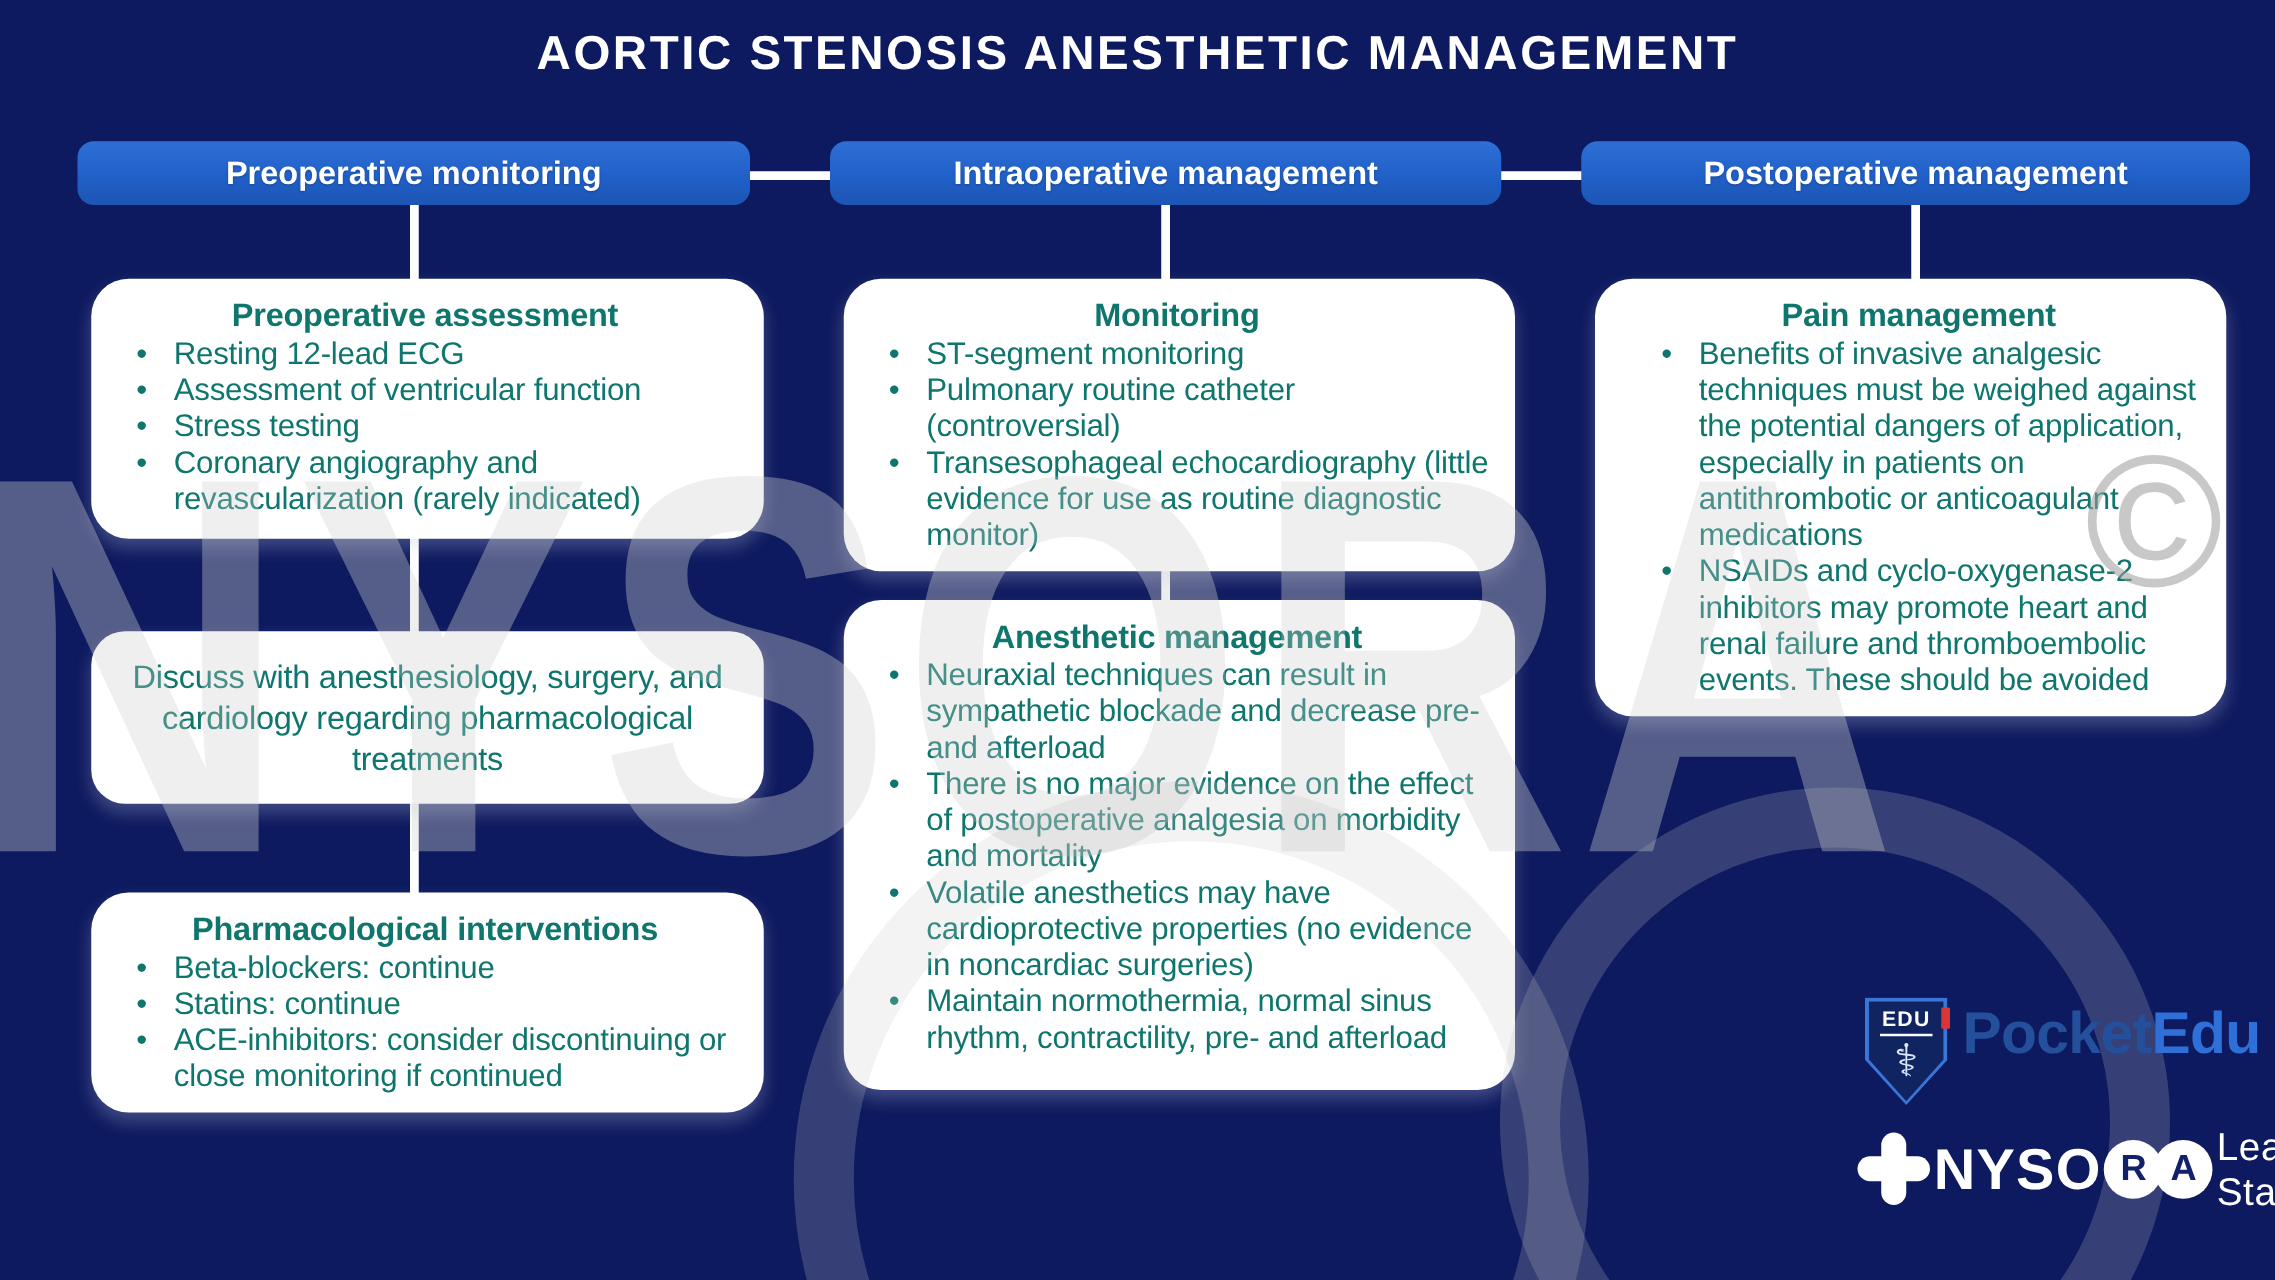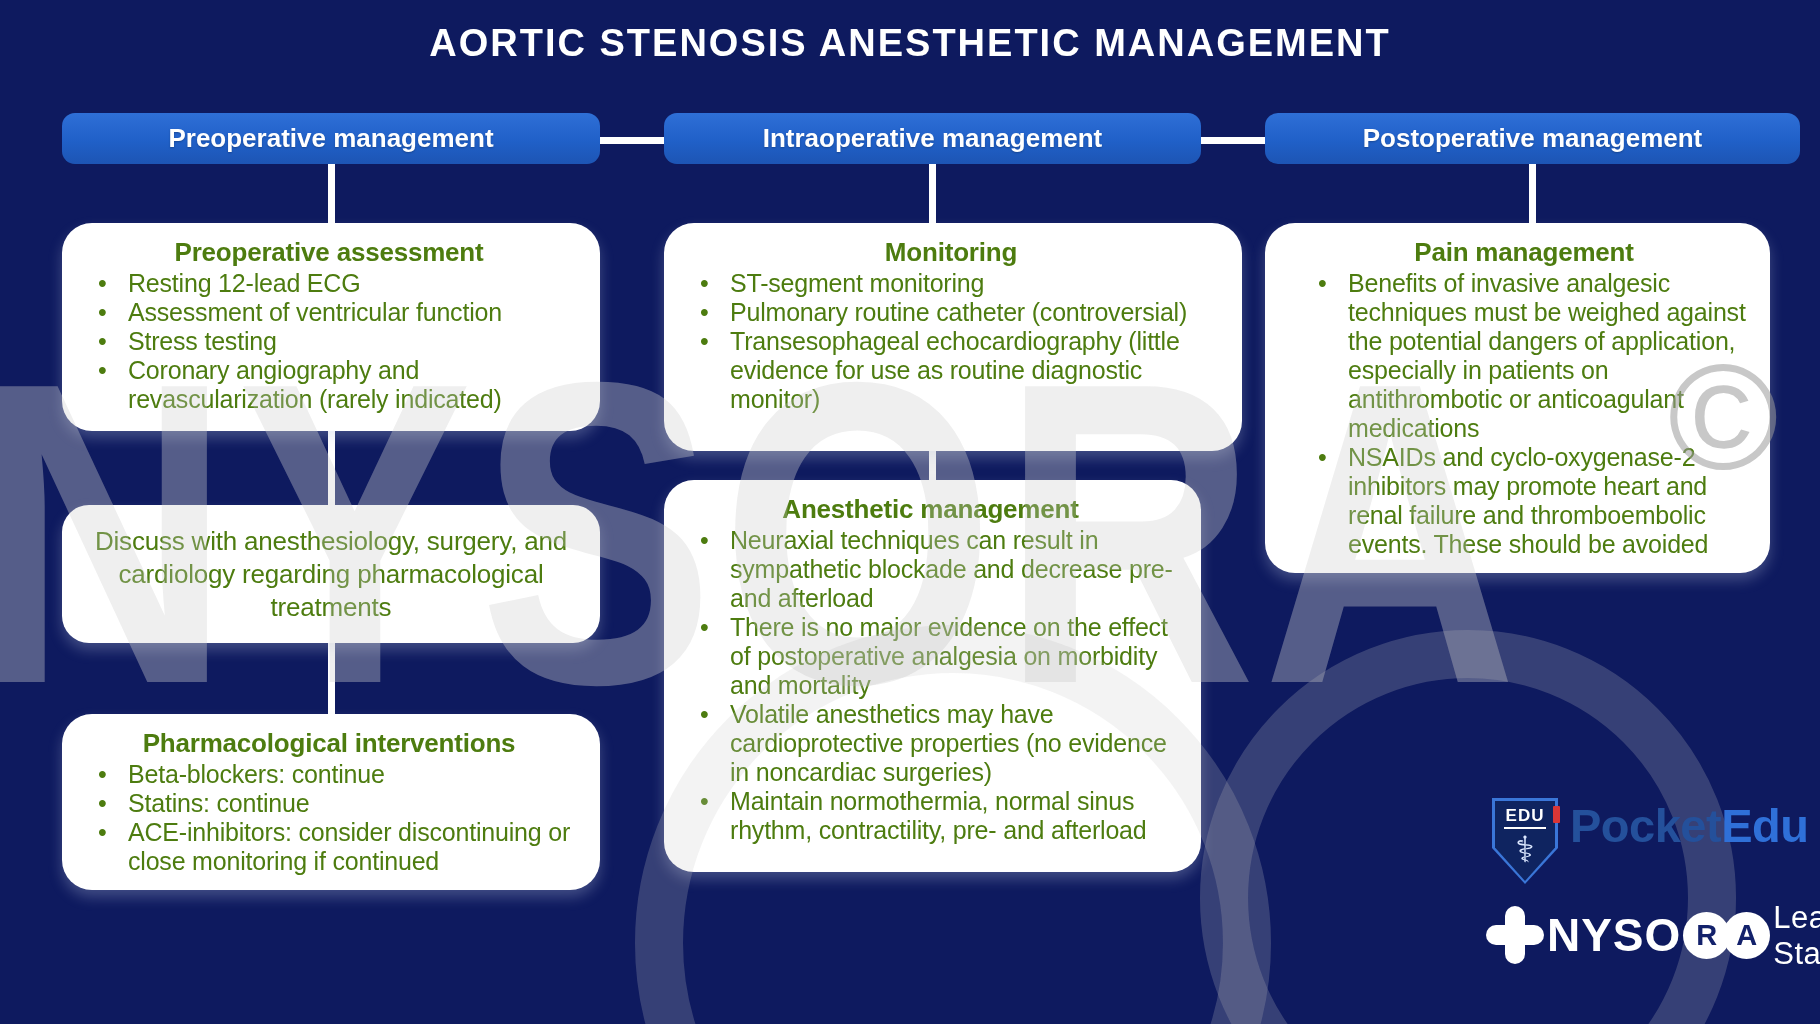--- a/index.html
+++ b/index.html
@@ -40,34 +40,34 @@
     background:linear-gradient(180deg,#2e6fd6 0%,#2060c8 55%,#1d55b4 100%);
     border-radius:13px;color:#ffffff;font-size:26px;font-weight:700;
     text-shadow:0 1px 2px rgba(0,0,0,0.25);
   }
   .b1{left:62px;width:538px;}
   .b2{left:664px;width:537px;}
   .b3{left:1265px;width:535px;}
   
   .card{
     position:absolute;z-index:3;background:#ffffff;border-radius:30px;
-    color:#4d7c0f;box-shadow:0 7px 14px rgba(186,195,222,0.30);
+    color:#0f766e;box-shadow:0 7px 14px rgba(186,195,222,0.30);
     padding:12px 18px 14px 14px;box-sizing:border-box;
-    font-size:25px;line-height:29px;letter-spacing:-0.2px;
+    font-size:25px;line-height:29px;letter-spacing:-0.2px;margin-left:11px;
   }
   .card h3{margin:2px 0 2px;text-align:center;font-size:26px;line-height:30px;font-weight:700;letter-spacing:-0.2px;}
   .card ul{list-style:none;margin:0;padding:0;}
   .card li{position:relative;padding-left:52px;}
   .card li::before{content:"\2022";position:absolute;left:22px;top:0;}
   .card.center{display:flex;align-items:center;justify-content:center;text-align:center;padding:10px 30px;border-radius:27px;}
   .card.center p{margin:0;font-size:26px;line-height:33px;}
   .c1{left:62px;top:223px;width:538px;min-height:208px;}
   .c2{left:62px;top:505px;width:538px;height:138px;}
   .c3{left:62px;top:714px;width:538px;min-height:166px;}
-  .c4{left:664px;top:223px;width:578px;min-height:228px;}
+  .c4{left:664px;top:223px;width:537px;min-height:228px;}
   .c5{left:664px;top:480px;width:537px;min-height:392px;}
   .c6{left:1265px;top:223px;width:505px;min-height:336px;padding-left:31px;}
   
   .wm-over{position:absolute;inset:0;z-index:4;pointer-events:none;user-select:none;}
   .wm-over .wm-text{
     position:absolute;left:-24px;top:318px;white-space:nowrap;
     font-size:430px;line-height:430px;font-weight:700;letter-spacing:8px;
     color:#c9c9c9;opacity:0.30;mix-blend-mode:multiply;
     transform:scaleX(0.82);transform-origin:left top;
   }
@@ -130,21 +130,21 @@
 
   <div class="conn h h1"></div>
   <div class="conn h h2"></div>
   <div class="conn v v1a"></div>
   <div class="conn v v1b"></div>
   <div class="conn v v1c"></div>
   <div class="conn v v2a"></div>
   <div class="conn v v2b"></div>
   <div class="conn v v3a"></div>
 
-  <div class="hdr b1">Preoperative management</div>
+  <div class="hdr b1">Preoperative monitoring</div>
   <div class="hdr b2">Intraoperative management</div>
   <div class="hdr b3">Postoperative management</div>
 
   <section class="card c1">
     <h3>Preoperative assessment</h3>
     <ul>
       <li>Resting 12-lead ECG</li>
       <li>Assessment of ventricular function</li>
       <li>Stress testing</li>
       <li>Coronary angiography and revascularization (rarely indicated)</li>

